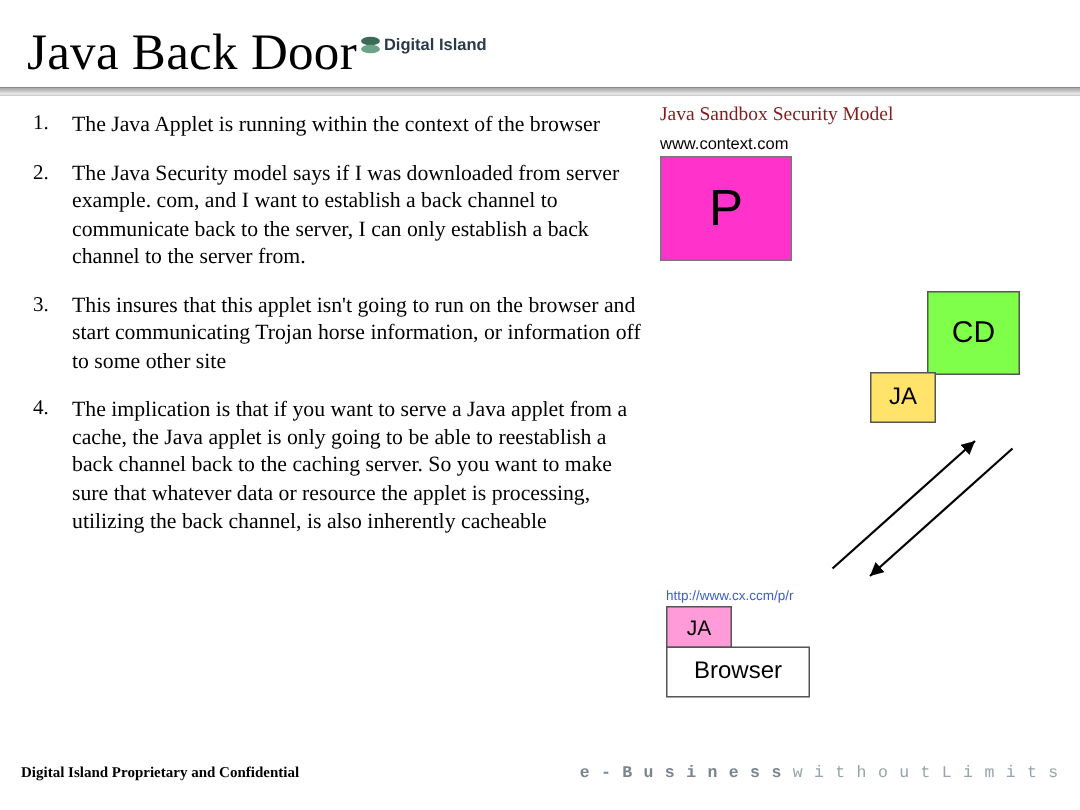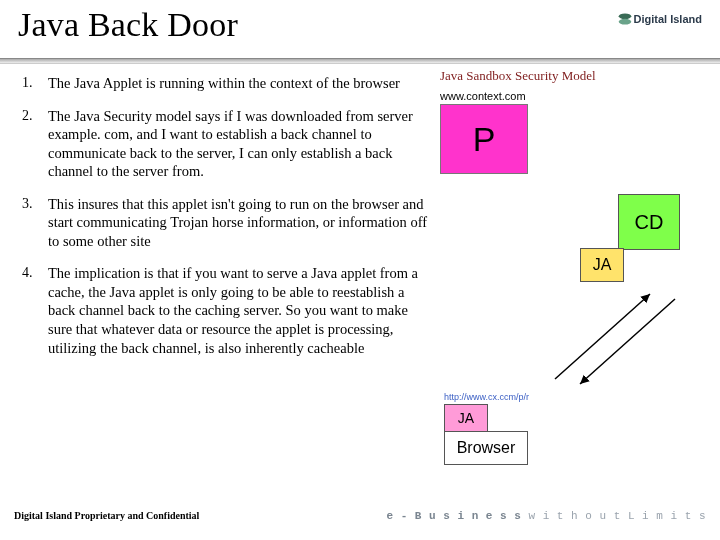--- a/index.html
+++ b/index.html
@@ -1,18 +1,18 @@
 <!DOCTYPE html>
 <html><head>
 <meta charset="utf-8">
 <style>
   * { box-sizing: border-box; margin: 0; padding: 0; }
   html, body { width: 720px; height: 540px; font-family: "Times New Roman", Times, serif; background: #fff; color: #000; overflow: hidden; }
   .slide { width: 720px; height: 540px; position: relative; }
-  .header { height: 58px; padding: 6px 18px 0 18px; display: flex; align-items: flex-start; justify-content: space-between; }
+  .header { height: 58px; padding: 17px 18px 0 18px; display: flex; align-items: flex-start; justify-content: flex-start; }
   .title { font-size: 34px; font-weight: 400; letter-spacing: 0.2px; }
   .brand { display: flex; align-items: center; gap: 0; margin-top: 4px; }
   .brand-text { font-size: 11px; font-weight: 600; color: #2b3a4a; font-family: Arial, sans-serif; }
   .brand-icon { width: 18px; height: 18px; }
   .rule { height: 6px; background: linear-gradient(#aaa, #eee); border-top: 1px solid #888; border-bottom: 1px solid #ccc; }
   .body { display: flex; height: 440px; }
   .left { flex: 0 0 440px; padding: 10px 10px 0 22px; }
   .right { flex: 1; padding: 4px 14px 0 0; position: relative; }
   ol.points { list-style: none; }
   ol.points li { display: flex; margin-bottom: 14px; font-size: 14.5px; line-height: 1.28; }
@@ -22,21 +22,21 @@
   .url1 { font-family: Arial, sans-serif; font-size: 11px; color: #000; margin: 0 0 2px 0; }
   .box-p { width: 88px; height: 70px; background: #ff33cc; border: 1px solid #777; display: flex; align-items: center; justify-content: center; font-family: Arial, sans-serif; font-size: 34px; color: #000; margin-bottom: 20px; }
   .server-box { position: relative; width: 100px; height: 88px; margin-left: 140px; margin-top: 18px; text-decoration: underline; }
   .cd { position: absolute; right: 0; top: 0; width: 62px; height: 56px; background: #7fff4a; border: 1px solid #555; display: flex; align-items: center; justify-content: center; font-family: Arial, sans-serif; font-size: 20px; }
   .ja1 { position: absolute; left: 0; bottom: 0; width: 44px; height: 34px; background: #ffe36b; border: 1px solid #555; display: flex; align-items: center; justify-content: center; font-family: Arial, sans-serif; font-size: 16px; }
   .arrows { position: absolute; left: 100px; top: 220px; width: 160px; height: 110px; }
   .arrows svg { width: 100%; height: 100%; }
   .url2 { font-family: Arial, sans-serif; font-size: 9px; color: #3b5fc4; position: absolute; left: 4px; top: 328px; }
   .browser-group { position: absolute; left: 4px; top: 340px; width: 120px; }
   .ja2 { width: 44px; height: 28px; background: #ff9bd8; border: 1px solid #555; display: flex; align-items: center; justify-content: center; font-family: Arial, sans-serif; font-size: 14px; }
-  .browser { width: 84px; height: 34px; border: 1px solid #555; display: flex; align-items: center; justify-content: center; font-family: Arial, sans-serif; font-size: 16px; margin-top: -1px; }
+  .browser { width: 96px; height: 34px; border: 1px solid #555; display: flex; align-items: center; justify-content: center; font-family: Arial, sans-serif; font-size: 16px; margin-top: -1px; }
   .footer { position: absolute; left: 0; bottom: 0; width: 720px; height: 30px; padding: 0 14px; display: flex; justify-content: space-between; }
   .foot-left { font-size: 10px; font-weight: 700; font-family: "Times New Roman", serif; }
   .foot-right { font-size: 11px; font-family: Liberation Mono, monospace; color: #9aa3ad; letter-spacing: 0.5px; }
   .foot-right b { color: #7a8590; font-weight: 600; }
 </style>
 </head>
 <body>
 
 <div class="slide">
 

